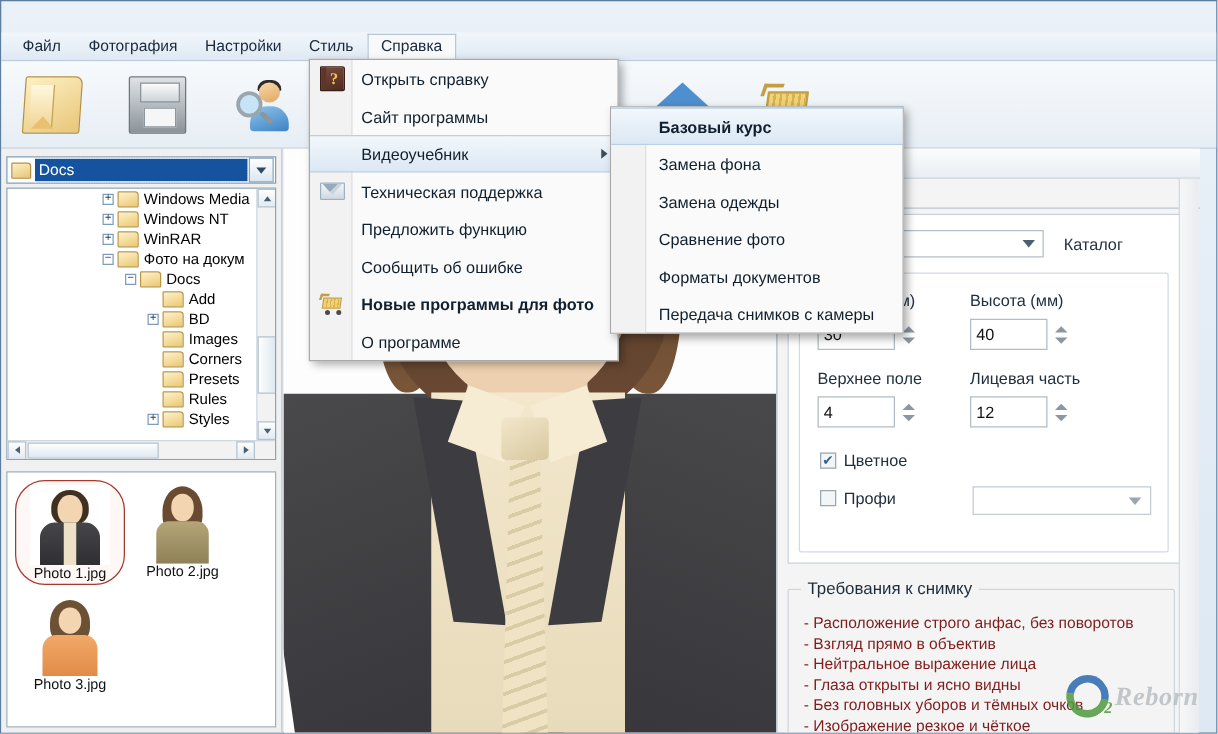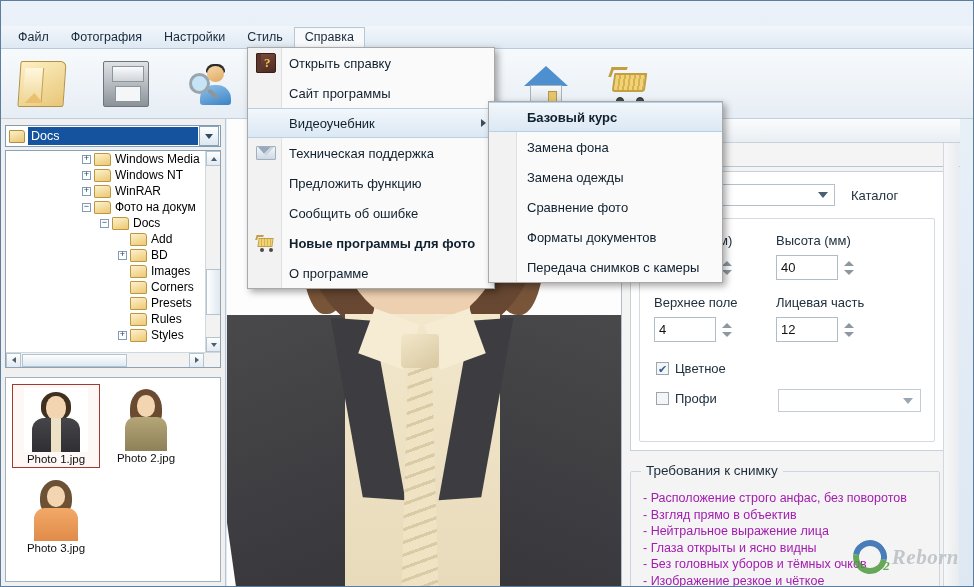--- a/index.html
+++ b/index.html
@@ -210,21 +210,21 @@
   .ar-up{width:0;height:0;border-left:3px solid transparent;border-right:3px solid transparent;border-bottom:4px solid #4a5f72;}
   .ar-dn{width:0;height:0;border-left:3px solid transparent;border-right:3px solid transparent;border-top:4px solid #4a5f72;}
   .ar-lf{width:0;height:0;border-top:3px solid transparent;border-bottom:3px solid transparent;border-right:4px solid #4a5f72;}
   .ar-rt{width:0;height:0;border-top:3px solid transparent;border-bottom:3px solid transparent;border-left:4px solid #4a5f72;}
 
   .thumbs{
     position:absolute;left:4px;top:258px;width:216px;height:205px;
     background:#fff;border:1px solid #9fb0be;
   }
   .thumb{
-    position:absolute;width:88px;padding:3px 2px 2px;text-align:center;
+    position:absolute;width:88px;padding:3px 2px 2px;text-align:center;border-radius:24px;
   }
   .thumb.sel{border:1px solid #a6392f;background:#fdf7f6;}
   .thumb .ph{
     width:64px;height:64px;margin:0 auto 1px;background:#fff;
     position:relative;overflow:hidden;
   }
   .thumb .cap{font-size:11.5px;color:#111;white-space:nowrap;}
 
   
   .p-hair{position:absolute;border-radius:50% 50% 40% 40%;}
@@ -330,21 +330,21 @@
 
   .req-box{
     position:absolute;left:8px;top:352px;width:310px;height:130px;
     border:1px solid #cdd6de;border-radius:2px;
   }
   .req-title{
     position:absolute;left:10px;top:-9px;background:#f4f4f4;padding:0 5px;
     font-size:13.5px;color:#1d2d3c;
   }
   .req-list{position:absolute;left:12px;top:18px;}
-  .req-item{font-size:12.5px;color:#a21caf;line-height:16.5px;white-space:nowrap;}
+  .req-item{font-size:12.5px;color:#7f1d1d;line-height:16.5px;white-space:nowrap;}
 
   .rp-vscroll{
     position:absolute;right:0;top:24px;width:16px;height:445px;
     background:linear-gradient(90deg,#f6f7f8,#e9ecef);border-left:1px solid #d2d8dd;
   }
 
   
   .popup{
     position:absolute;background:#fafafa;border:1px solid #a9a9a9;
     box-shadow:3px 3px 7px rgba(0,0,0,.35);z-index:50;
@@ -706,21 +706,21 @@
           <span class="w w1"></span>
           <span class="w w2"></span>
         </span>
         <span>Новые программы для фото</span>
       </div>
       <div class="mi">
         <span>О программе</span>
       </div>
     </div>
 
-  <div class="popup" id="video-popup" style="left:487px;top:100px;width:235px;">
+  <div class="popup" id="video-popup" style="left:487px;top:84px;width:235px;">
     <div class="gutter" style="width:28px;"></div>
   <div class="mi hl bold" style="padding-left: 38px;">
         <span>Базовый курс</span>
       </div>
       <div class="mi" style="padding-left: 38px;">
         <span>Замена фона</span>
       </div>
       <div class="mi" style="padding-left: 38px;">
         <span>Замена одежды</span>
       </div>

